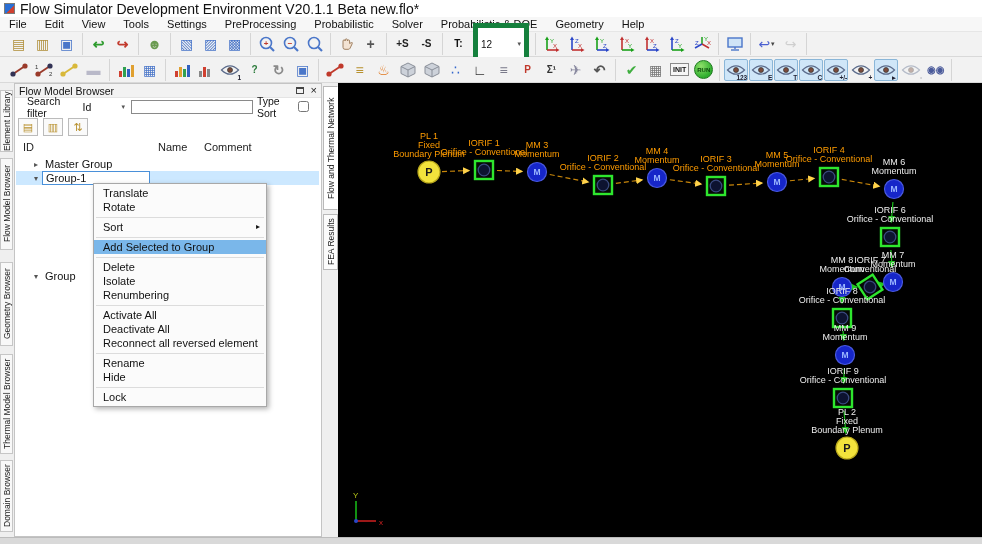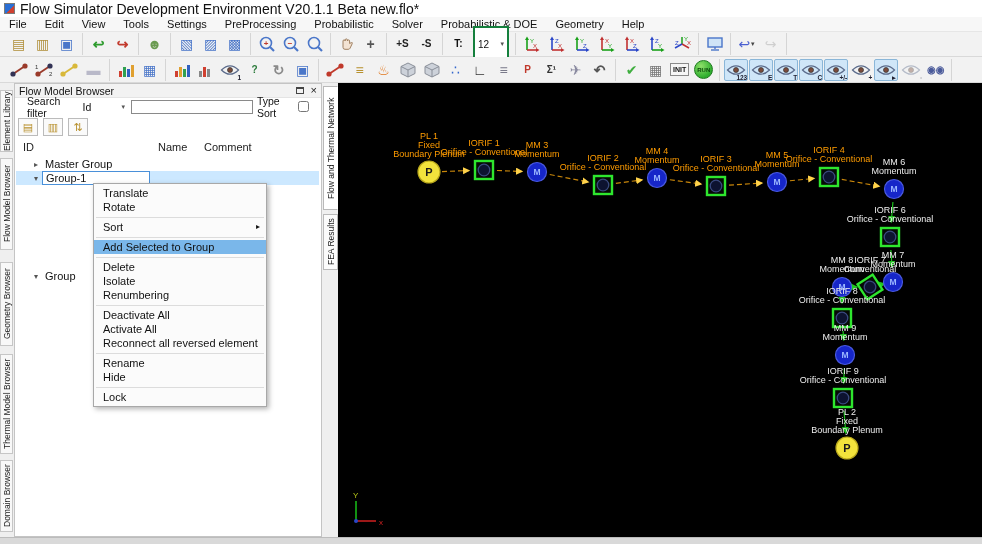--- a/index.html
+++ b/index.html
@@ -14,21 +14,21 @@
 #toolbar2{top:57px;height:26px}
 .tgroup{display:flex;align-items:center;gap:1px;padding:0 4px;border-right:1px solid #d5d5d5;height:22px}
 .tbtn{min-width:23px;height:22px;display:flex;align-items:center;justify-content:center;position:relative;border:1px solid transparent;border-radius:2px;padding:0 1px}
 .tbtn.on{background:#cfe6f8;border-color:#8ab6d8}
 .tbtn.off{opacity:.4}
 .ic-g{font-size:14px;line-height:1}
 .ic-t{font-size:10px;font-weight:bold;line-height:1}
 .ic-s{display:flex}
 .sub{position:absolute;right:0px;bottom:-1px;font-size:6.5px;font-weight:bold;color:#223}
 .caret{font-size:7px;color:#444;margin-left:1px}
-.selbox{display:inline-flex;align-items:center;justify-content:space-between;width:36px;height:16px;border:2px solid #15803d;background:#fff;font-size:10px;padding:16px 3px}
+.selbox{display:inline-flex;align-items:center;justify-content:space-between;width:56px;height:16px;border:5px solid #15803d;background:#fff;font-size:10px;padding:16px 3px}
 .selbox .cv{font-size:7px;color:#555}
 .btn-init{border:1px solid #8a8a8a;background:#f6f6f6;font-size:7px;font-weight:bold;padding:2px 2px;line-height:1}
 .btn-run{width:19px;height:19px;border-radius:50%;background:radial-gradient(circle at 35% 30%,#8ee06a,#2fae2f 70%);color:#0c4a0c;font-size:6px;font-weight:bold;display:flex;align-items:center;justify-content:center;border:1px solid #1d7a1d}
 #lefttabs{position:absolute;left:0;top:83px;width:14px;height:461px;background:#efefef;overflow:hidden}
 .vtab{position:absolute;left:0;width:13px;border:1px solid #c6c6c6;background:#f8f8f8;writing-mode:vertical-rl;transform:rotate(180deg);font-size:8.5px;color:#222;display:flex;align-items:center;justify-content:center;overflow:hidden;white-space:nowrap}
 #canvastabs{position:absolute;left:322px;top:83px;width:16px;height:454px;background:#efefef;overflow:hidden}
 .ctab{position:absolute;left:1px;width:15px;border:1px solid #b9b9b9;background:#fbfbfb;writing-mode:vertical-rl;transform:rotate(180deg);font-size:8.5px;color:#222;display:flex;align-items:center;justify-content:center;overflow:hidden;white-space:nowrap}
 .ctab.active{background:#fff;border-left-color:#fff}
 #panel{position:absolute;left:14px;top:83px;width:308px;height:454px;background:#fff;border:1px solid #c4c4c4}
 #panelheader{height:14px;background:#f2f2f2;display:flex;align-items:center;font-size:10.5px;padding:0 4px;border-bottom:1px solid #e4e4e4}
@@ -726,22 +726,22 @@
     <div class="mitem">Rotate</div>
     <div class="msep"></div>
     <div class="mitem">Sort<span class="marrow">▸</span></div>
     <div class="msep"></div>
     <div class="mitem sel">Add Selected to Group</div>
     <div class="msep"></div>
     <div class="mitem">Delete</div>
     <div class="mitem">Isolate</div>
     <div class="mitem">Renumbering</div>
     <div class="msep"></div>
+    <div class="mitem">Activate All</div>
     <div class="mitem">Deactivate All</div>
-    <div class="mitem">Activate All</div>
     <div class="mitem">Reconnect all reversed element</div>
     <div class="msep"></div>
     <div class="mitem">Rename</div>
     <div class="mitem">Hide</div>
     <div class="msep"></div>
     <div class="mitem">Lock</div>
   </div>
 
 <div id="bottomstrip"></div>
 

